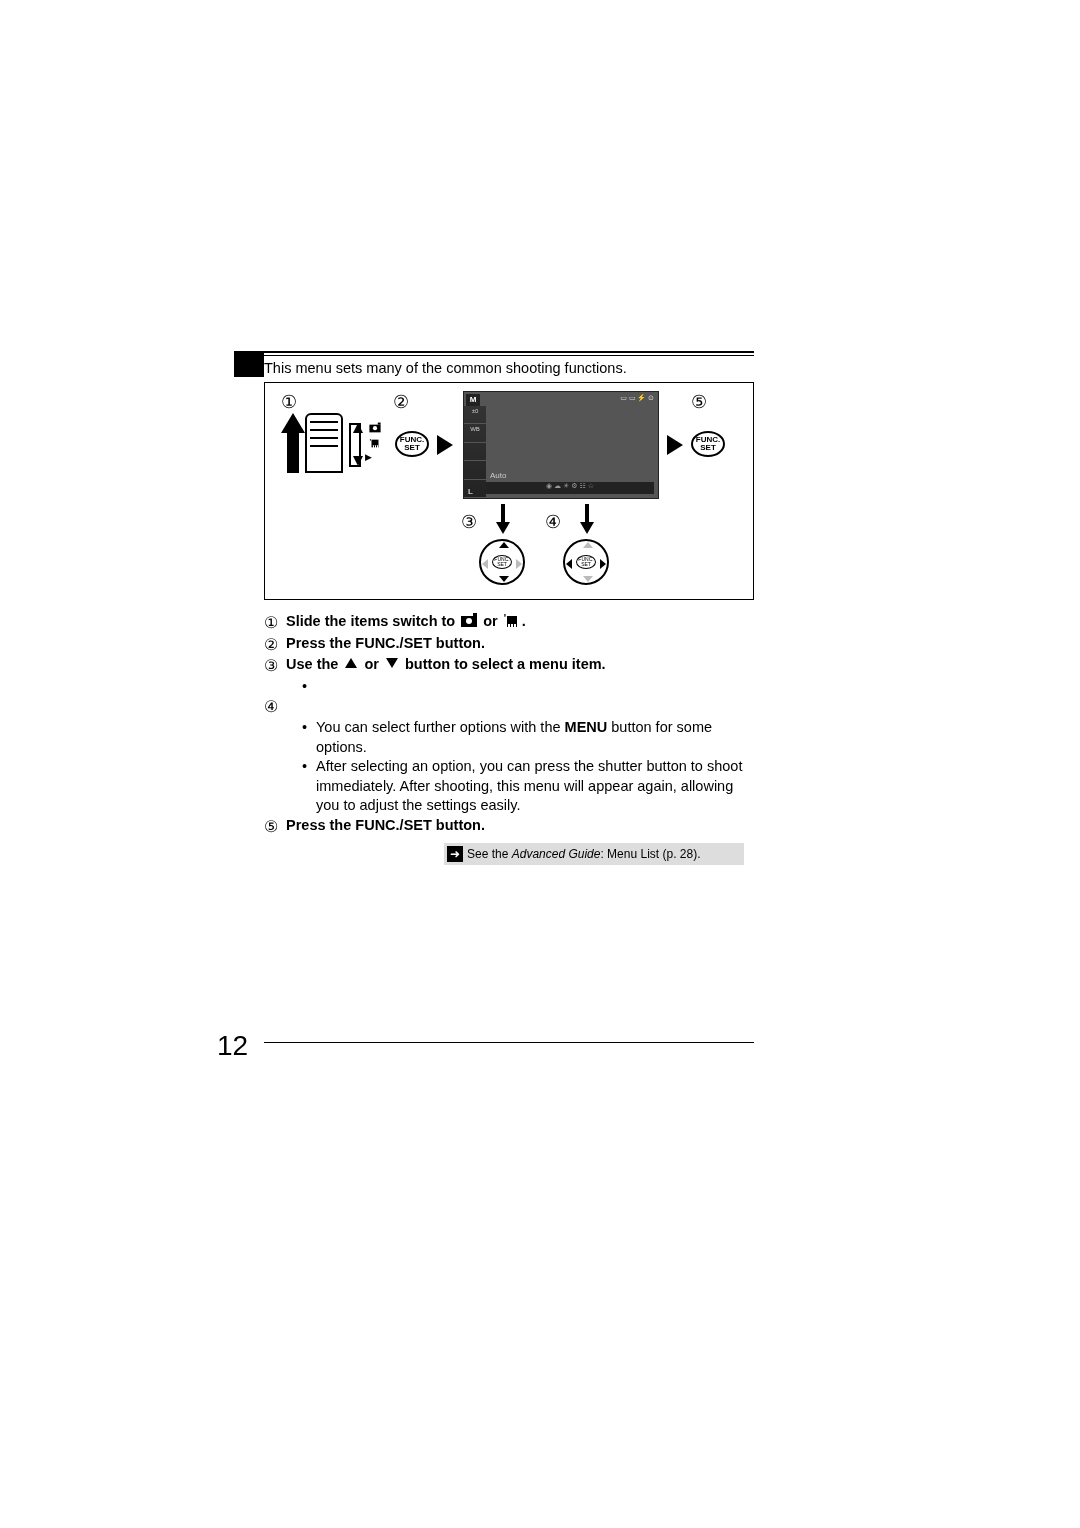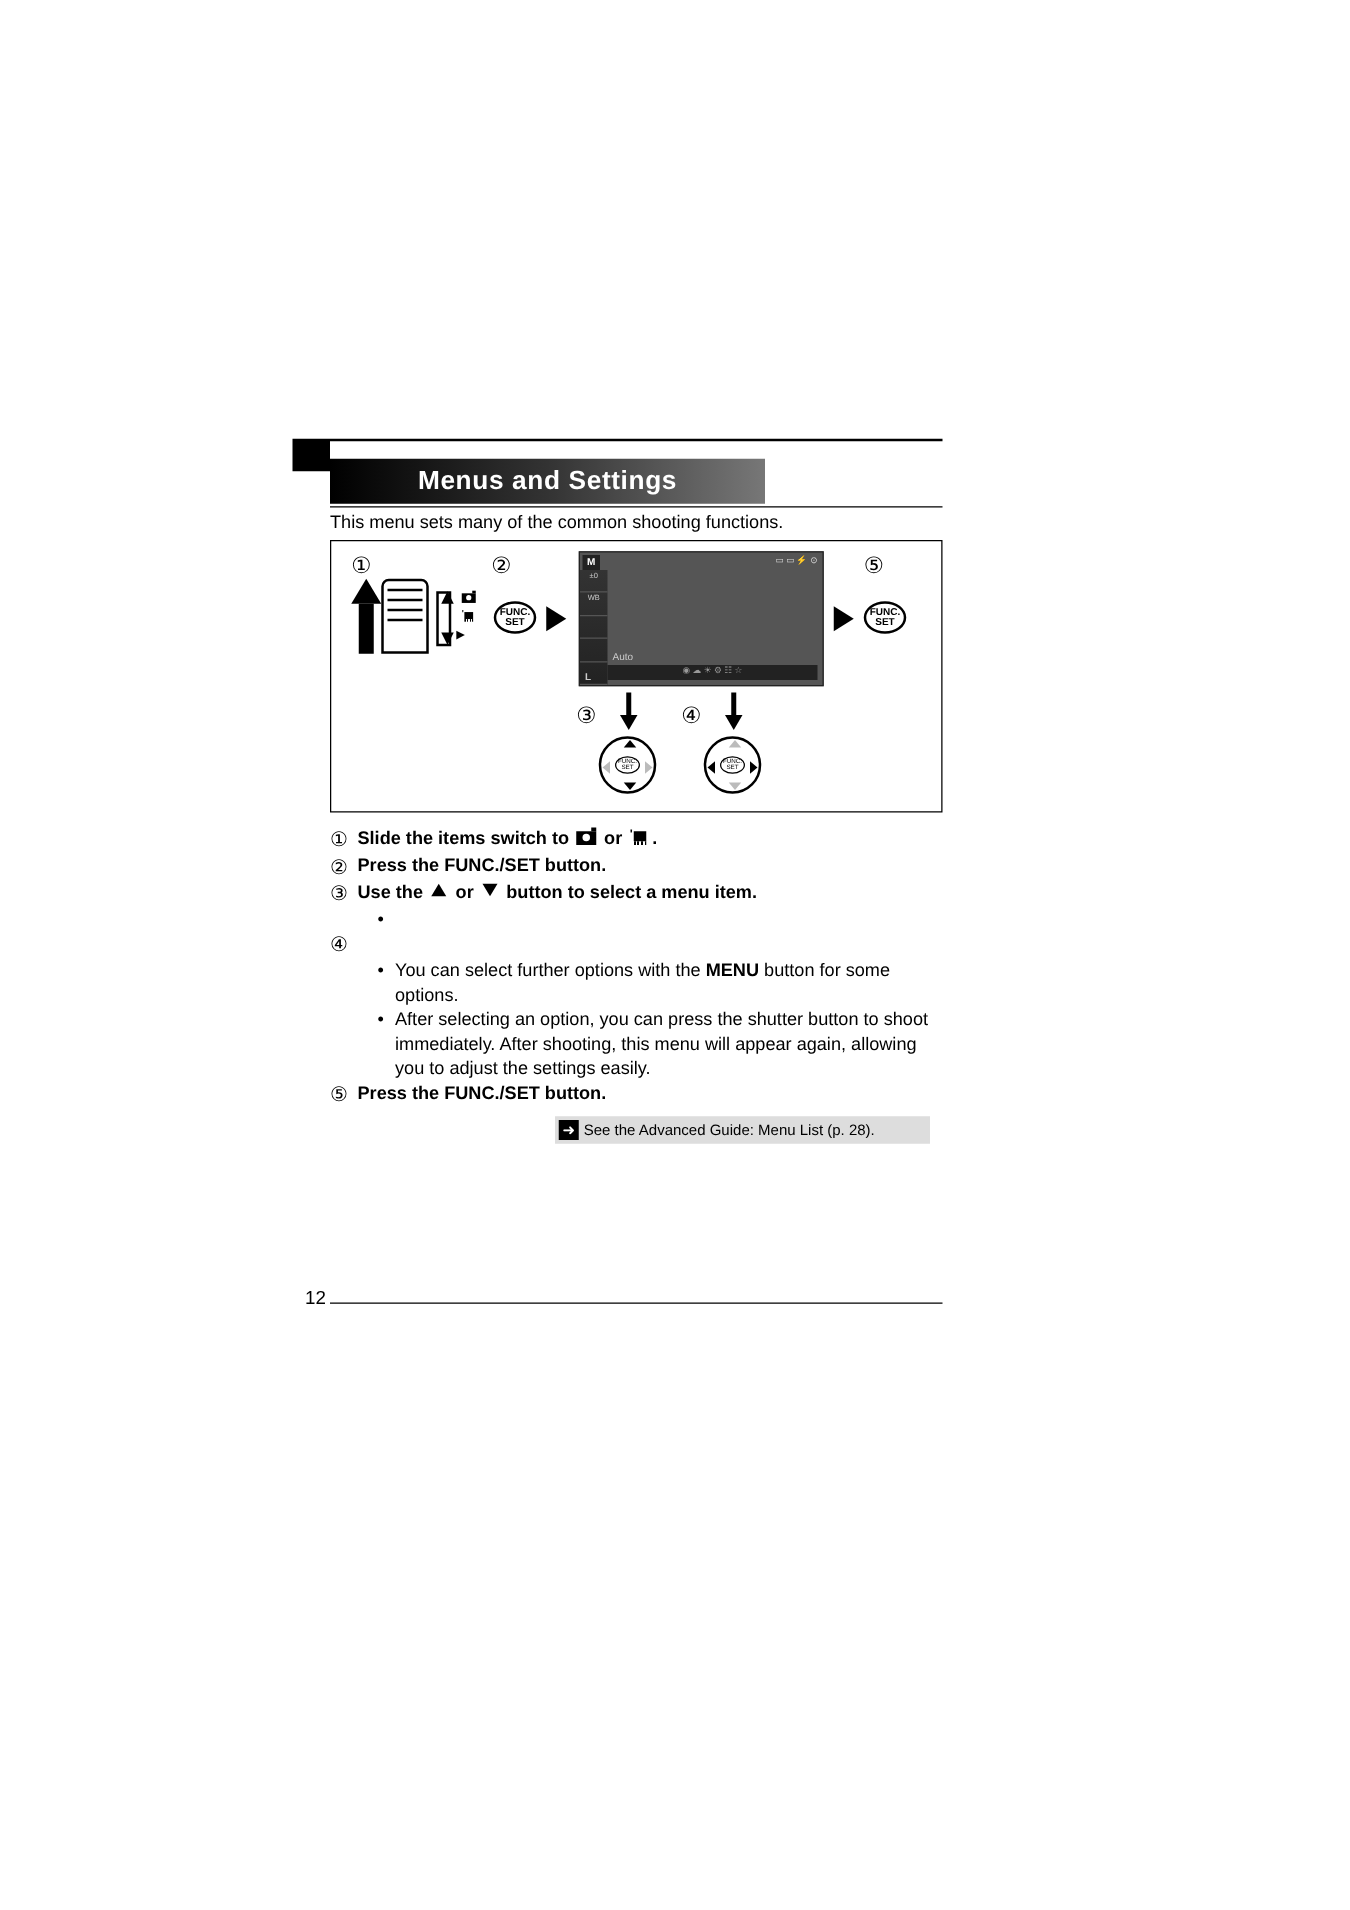--- a/index.html
+++ b/index.html
@@ -270,46 +270,43 @@
       padding: 3px 6px 3px 3px;
       display: flex;
       align-items: center;
       width: 300px;
     }
     .see-arrow {
       width: 16px; height: 16px; background: #000; color: #fff;
       display: inline-flex; align-items: center; justify-content: center;
       font-size: 12px; margin-right: 4px;
     }
-    .italic { }
+    .italic { font-style: italic; }
     .page-number {
       position: absolute;
-      left: 244px;
+      left: 217px;
       top: 1030px;
-      font-size: 15px;
+      font-size: 28px;
       font-family: Arial, sans-serif;
     }
     .footer-rule {
       position: absolute;
       left: 264px;
       top: 1042px;
       width: 490px;
       border-top: 1.5px solid #000;
     }
   </style>
 </head>
 <body>
 
 <div class="black-bar"></div>
 
 <div class="page">
 
-  <div class="title-bar">
-    <span class="title-bar-text">Menus and Settings</span>
-  </div>
 
 
   <hr class="rule-divider">
   <p class="subtext">This menu sets many of the common shooting functions.</p>
 
   <div class="diagram-box">
     <span class="diag-label" style="left:16px; top:8px;">①</span>
     <span class="diag-label" style="left:128px; top:8px;">②</span>
     <span class="diag-label" style="left:196px; top:128px;">③</span>
     <span class="diag-label" style="left:280px; top:128px;">④</span>

